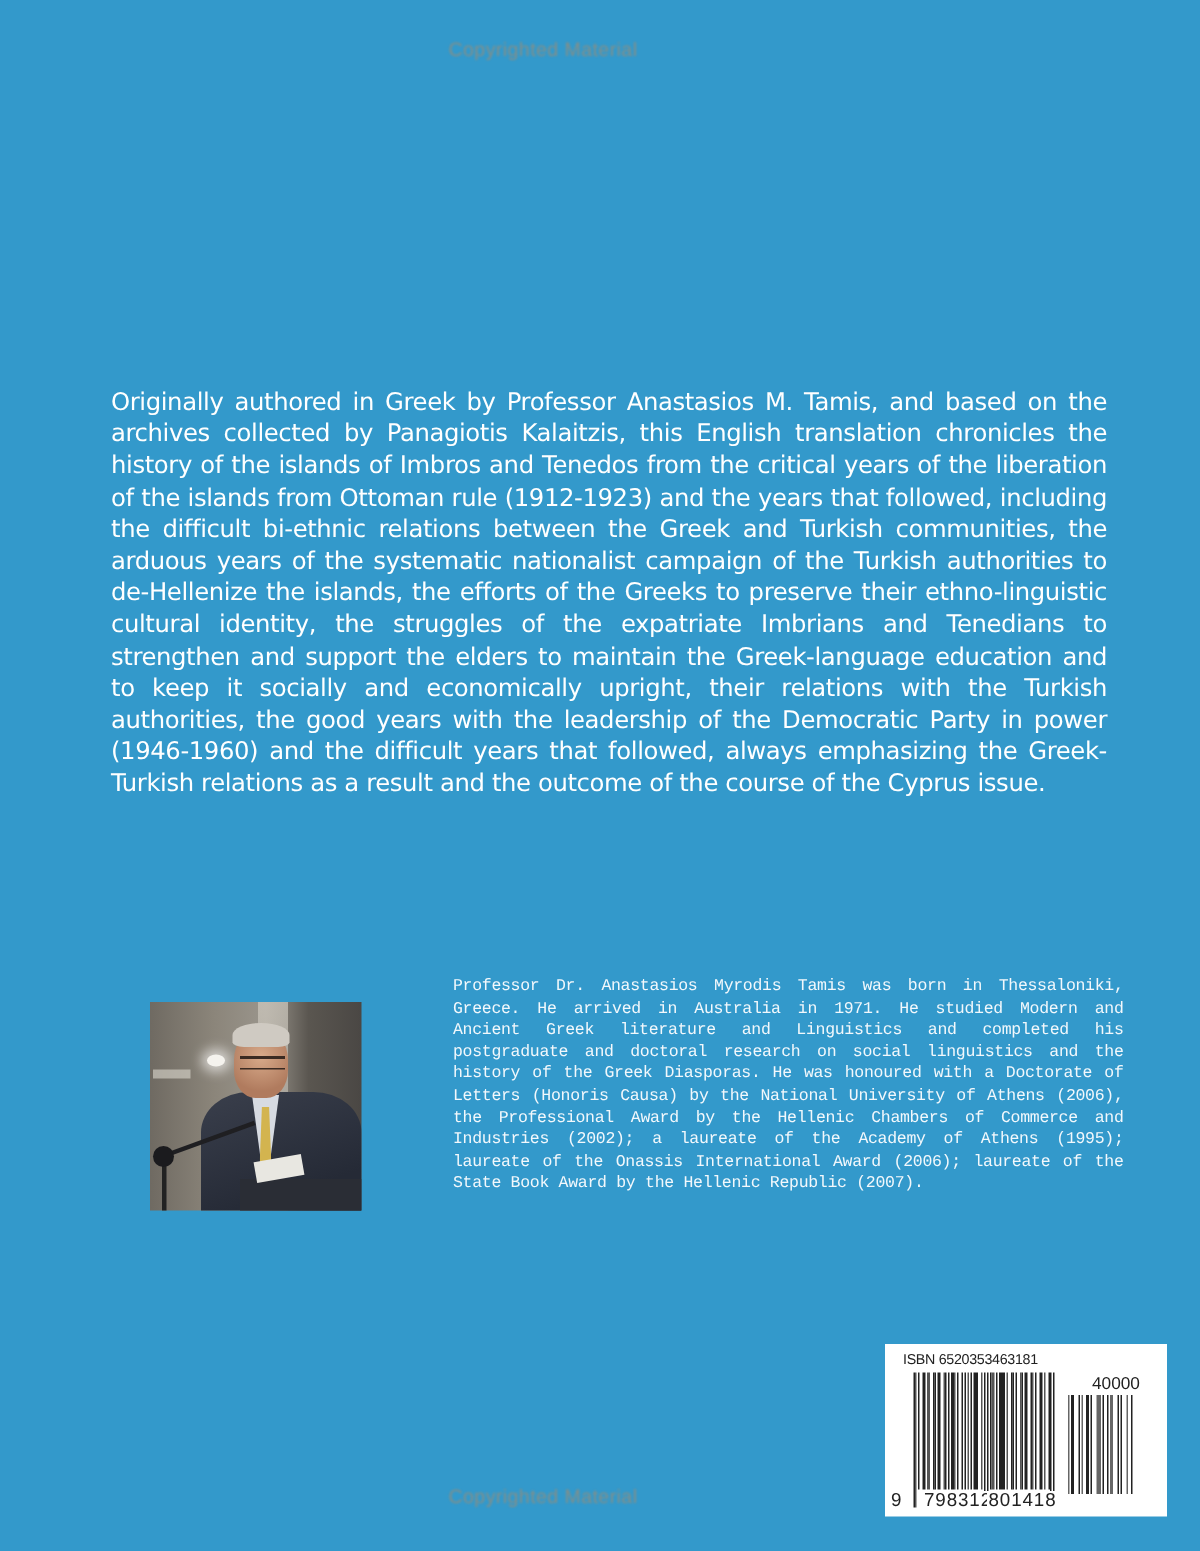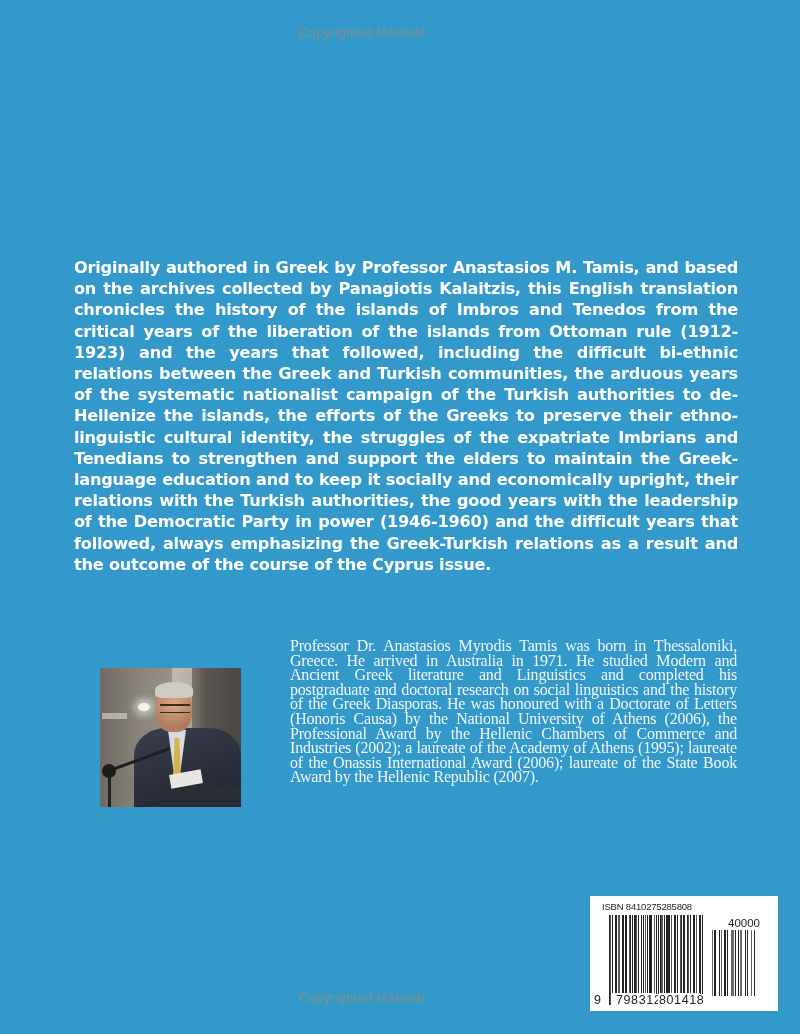--- a/index.html
+++ b/index.html
@@ -18,21 +18,20 @@
   .watermark.top { top: 25px; }
   .watermark.bottom { top: 990px; }
 
   .blurb {
     position: absolute; left: 74px; top: 257px; width: 664px;
     font-family: "DejaVu Sans", sans-serif;
     font-size: 16.2px; line-height: 21.2px;
     text-align: justify; text-align-last: left;
     letter-spacing: -0.25px;
     margin: 0;
-    font-weight: bold;
   }
 
   .author-photo {
     position: absolute; left: 100px; top: 668px; width: 141px; height: 139px;
     overflow: hidden;
     background: linear-gradient(90deg, #6f6a62 0%, #8b857a 30%, #9a958c 55%, #5a5650 75%, #4a4744 100%);
   }
   .photo-window {
     position: absolute; left: 72px; top: 0; width: 20px; height: 100%;
     background: linear-gradient(180deg, #cfcac0, #a9a49a);
@@ -90,26 +89,26 @@
   .photo-stand {
     position: absolute; left: 8px; top: 108px; width: 3px; height: 40px; background: #222;
   }
   .photo-lectern {
     position: absolute; left: 60px; top: 118px; width: 81px; height: 25px;
     background: #2a2d35;
   }
 
   .bio {
     position: absolute; left: 290px; top: 639px; width: 447px;
-    font-family: Liberation Serif, serif;
-    font-size: 16px; line-height: 14.6px;
+    font-family: Liberation Mono, monospace;
+    font-size: 11px; line-height: 14.6px;
     text-align: justify; text-align-last: left;
     letter-spacing: -0.2px;
     color: #f2f8fc;
-    margin: 0;
+    margin: 12px;
   }
 
   .barcode-box {
     position: absolute; left: 590px; top: 896px; width: 188px; height: 115px;
     background: #ffffff;
     color: #1a1a1a;
   }
   .isbn-label {
     position: absolute; left: 12px; top: 5px; font-size: 9.5px; letter-spacing: -0.2px;
     font-family: "Liberation Sans", sans-serif; color: #222;
@@ -156,21 +155,21 @@
   <div class="photo-lectern"></div>
   <div class="photo-paper"></div>
   <div class="photo-stand"></div>
   <div class="photo-mic"></div>
   <div class="photo-mic-head"></div>
 </div>
 
 <p class="bio">Professor Dr. Anastasios Myrodis Tamis was born in Thessaloniki, Greece. He arrived in Australia in 1971. He studied Modern and Ancient Greek literature and Linguistics and completed his postgraduate and doctoral research on social linguistics and the history of the Greek Diasporas. He was honoured with a Doctorate of Letters (Honoris Causa) by the National University of Athens (2006), the Professional Award by the Hellenic Chambers of Commerce and Industries (2002); a laureate of the Academy of Athens (1995); laureate of the Onassis International Award (2006); laureate of the State Book Award by the Hellenic Republic (2007).</p>
 
 <div class="barcode-box">
-  <div class="isbn-label">ISBN 8410275285808</div>
+  <div class="isbn-label">ISBN 6520353463181</div>
   <div class="bars-main" id="bars-main">
       <span style="width: 0.9px; margin-right: 0.6px; height: 90px; background: rgb(34, 34, 34);"></span>
       <span style="width: 0.9px; margin-right: 1.2px; height: 90px; background: rgb(85, 85, 85);"></span>
       <span style="width: 1.8px; margin-right: 1.8px; height: 78px; background: rgb(34, 34, 34);"></span>
       <span style="width: 0.9px; margin-right: 0.6px; height: 78px; background: rgb(34, 34, 34);"></span>
       <span style="width: 0.9px; margin-right: 1.2px; height: 78px; background: rgb(34, 34, 34);"></span>
       <span style="width: 2.7px; margin-right: 1.8px; height: 78px; background: rgb(85, 85, 85);"></span>
       <span style="width: 0.9px; margin-right: 0.6px; height: 78px; background: rgb(34, 34, 34);"></span>
       <span style="width: 1.8px; margin-right: 1.2px; height: 78px; background: rgb(34, 34, 34);"></span>
       <span style="width: 1.8px; margin-right: 1.8px; height: 78px; background: rgb(34, 34, 34);"></span>

